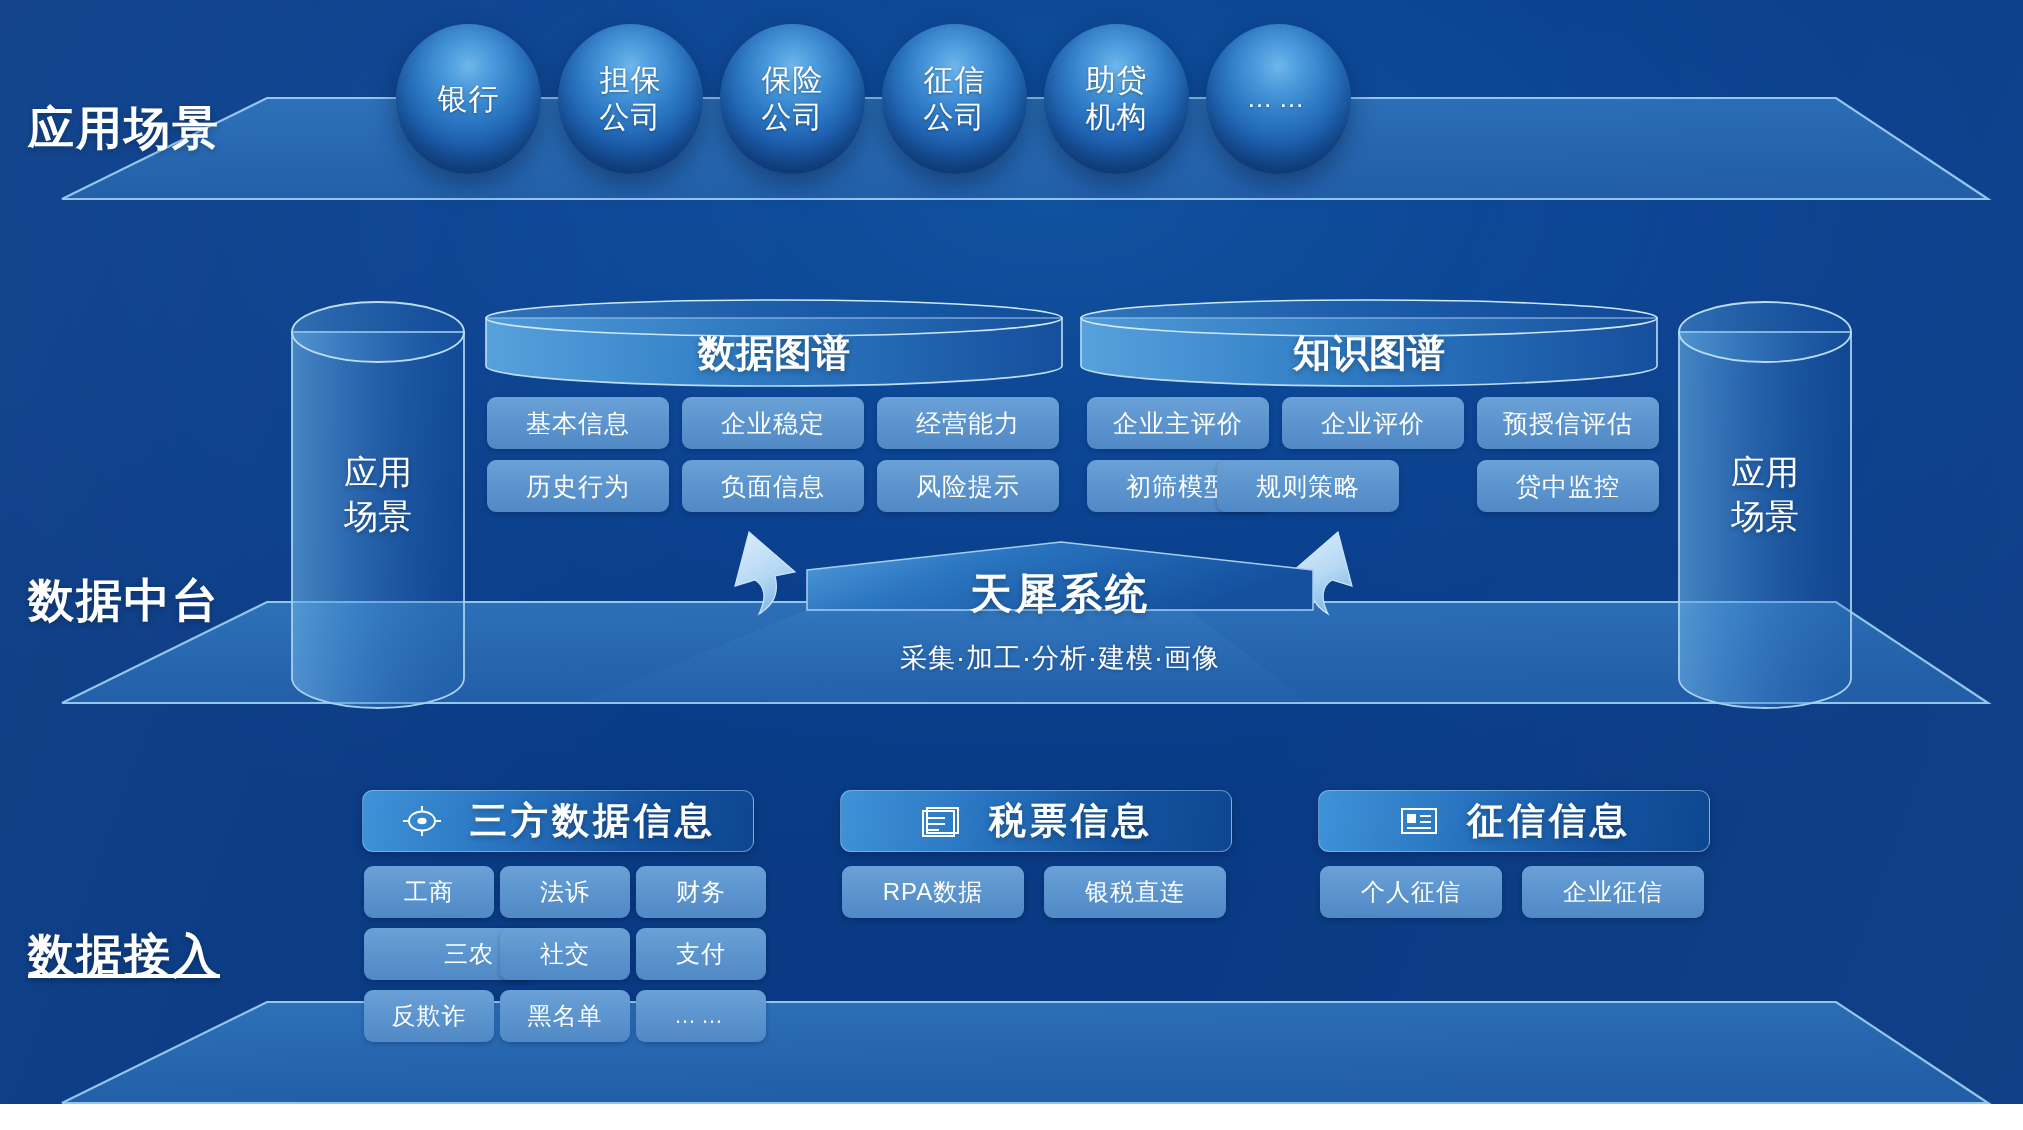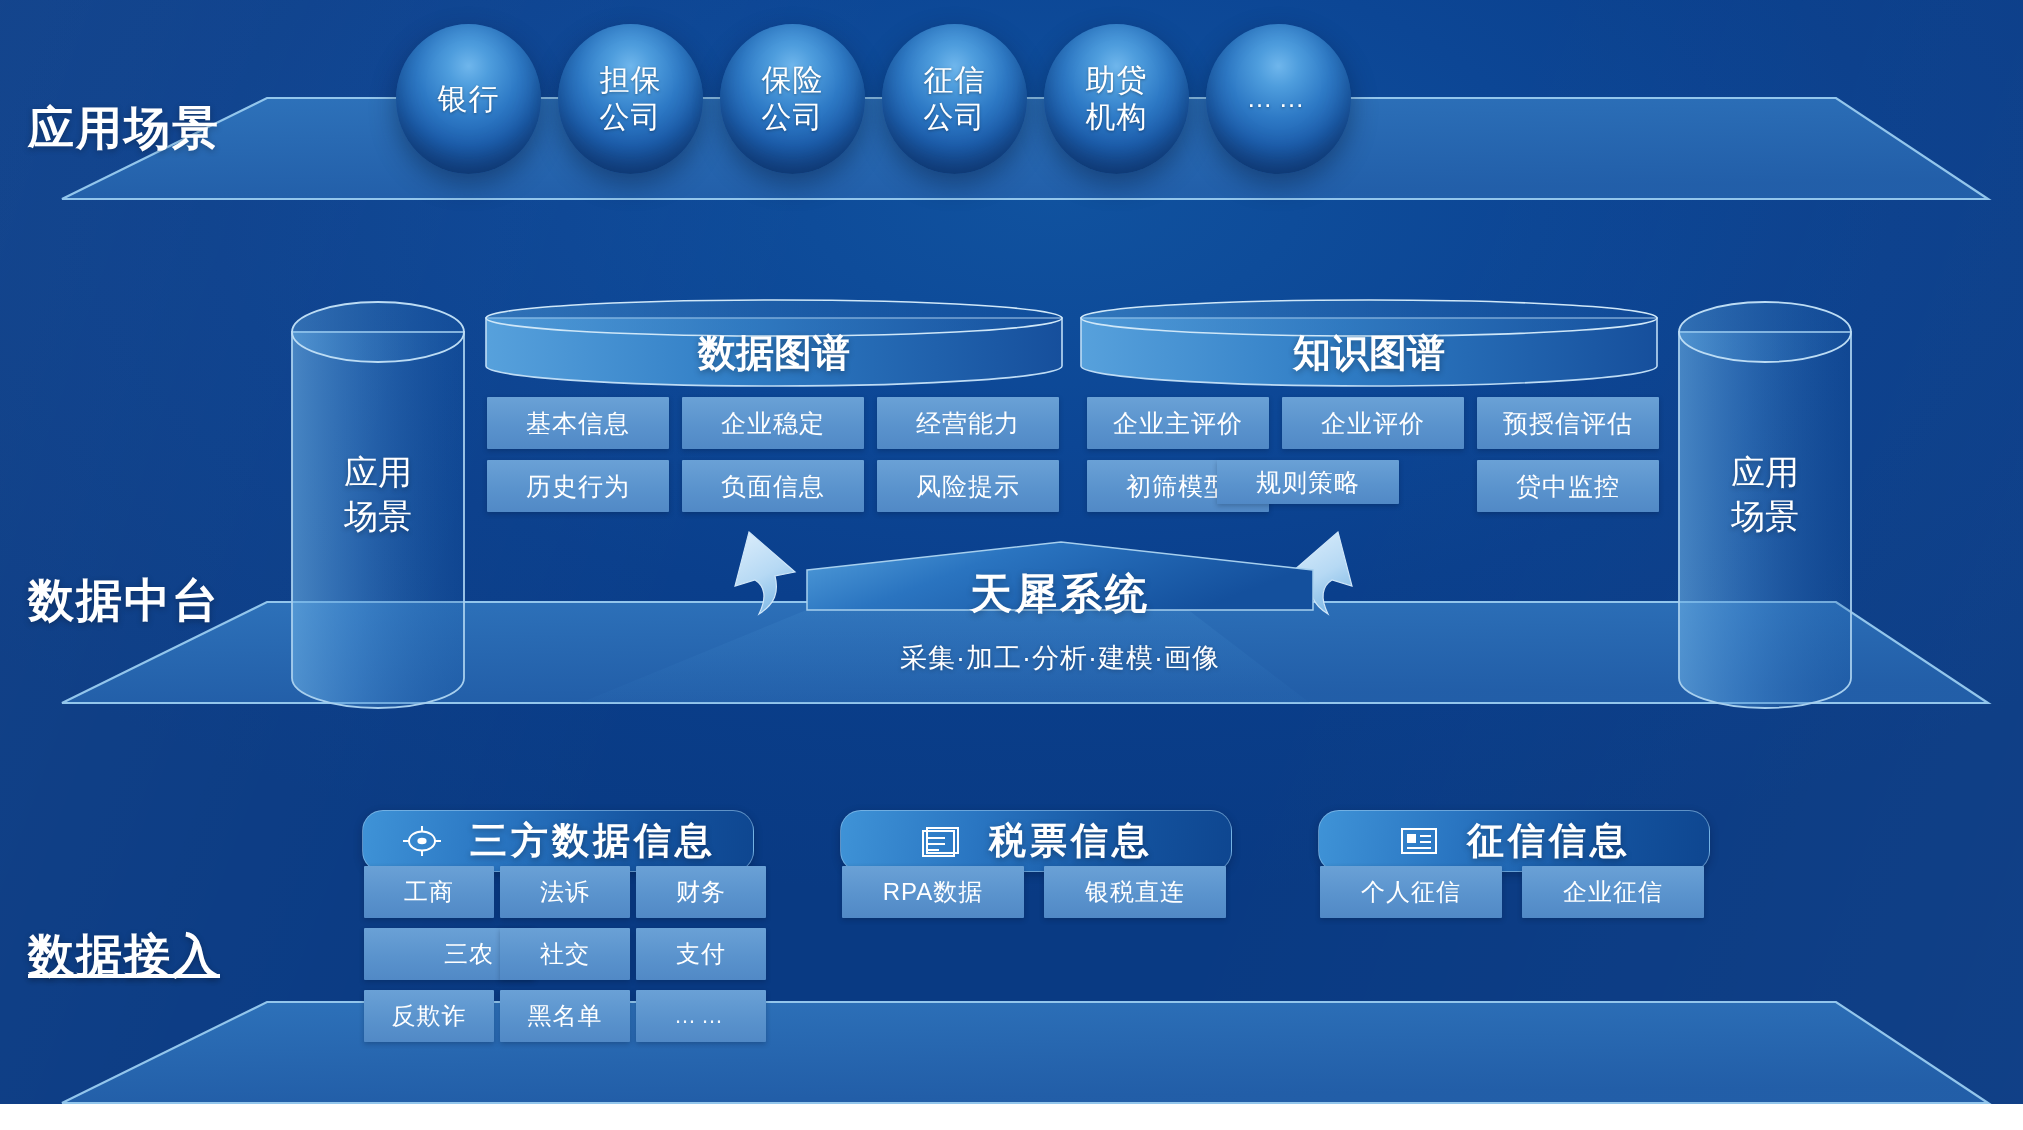--- a/index.html
+++ b/index.html
@@ -69,21 +69,21 @@
   .disc svg{display:block;}
   .disc .disc-text{
     position:absolute;left:0;right:0;
     text-align:center;color:#fff;font-weight:bold;font-size:38px;
     text-shadow:0 2px 6px rgba(0,0,0,.32);
   }
   
   .chip{
     position:absolute;
     display:flex;align-items:center;justify-content:center;
-    border-radius:1px;
+    border-radius:9px;
     background:linear-gradient(180deg,#6aa1d6 0%,#5a93cd 55%,#5189c6 100%);
     color:#ffffff;font-size:25px;letter-spacing:1px;
     box-shadow:0 2px 5px rgba(3,20,48,.26);
     white-space:nowrap;
   }
   .chip.sm{font-size:24px;}
   .chip .dots{letter-spacing:5px;font-size:22px;opacity:.95;}
   
   .tianxi{position:absolute;}
   .tianxi svg{display:block;}
@@ -96,26 +96,25 @@
     position:absolute;text-align:center;color:#ffffff;font-size:27px;letter-spacing:1px;
     text-shadow:0 1px 4px rgba(0,0,0,.3);white-space:nowrap;
   }
   
   .arrow{position:absolute;}
   .arrow svg{display:block;}
   
   .src-header{
     position:absolute;
     display:flex;align-items:center;justify-content:center;gap:26px;
-    border-radius:21px;
+    border-radius:11px;
     background:linear-gradient(100deg,#3e92d6 0%,#2a76c2 34%,#14539f 72%,#0d4governed 100%);
     background:linear-gradient(100deg,#3f93d7 0%,#2a76c2 34%,#14539f 72%,#0e4690 100%);
     border:1px solid rgba(160,205,240,.55);
     box-shadow:0 3px 9px rgba(3,18,44,.3);
-    margin-top:20px;
   }
   .src-header .title{
     color:#ffffff;font-weight:bold;font-size:37px;letter-spacing:4px;
     text-shadow:0 2px 6px rgba(0,0,0,.3);white-space:nowrap;
   }
   .src-header .icon{display:flex;align-items:center;}
   .src-header .icon svg{display:block;}
 </style>
 </head>
 <body>
@@ -265,21 +264,21 @@
   <div class="chip" style="left:682px;top:397px;width:182px;height:52px;">企业稳定</div>
   <div class="chip" style="left:877px;top:397px;width:182px;height:52px;">经营能力</div>
   <div class="chip" style="left:487px;top:460px;width:182px;height:52px;">历史行为</div>
   <div class="chip" style="left:682px;top:460px;width:182px;height:52px;text-align:right;">负面信息</div>
   <div class="chip" style="left:877px;top:460px;width:182px;height:52px;">风险提示</div>
 
   <div class="chip" style="left:1087px;top:397px;width:182px;height:52px;">企业主评价</div>
   <div class="chip" style="left:1282px;top:397px;width:182px;height:52px;">企业评价</div>
   <div class="chip" style="left:1477px;top:397px;width:182px;height:52px;">预授信评估</div>
   <div class="chip" style="left:1087px;top:460px;width:182px;height:52px;">初筛模型</div>
-  <div class="chip" style="left:1217px;top:460px;width:182px;height:44px;">规则策略</div>
+  <div class="chip" style="left:1217px;top:460px;width:182px;height:52px;">规则策略</div>
   <div class="chip" style="left:1477px;top:460px;width:182px;height:52px;">贷中监控</div>
 
   <div class="arrow" style="left:705px;top:528px;">
     <svg width="110" height="92" viewBox="0 0 110 92">
       <defs>
         <linearGradient id="arrg" x1="0.2" y1="0" x2="0.6" y2="1">
           <stop offset="0" stop-color="#d9ecfb"></stop>
           <stop offset="0.55" stop-color="#b6d9f4"></stop>
           <stop offset="1" stop-color="#7fb9e6"></stop>
         </linearGradient>

